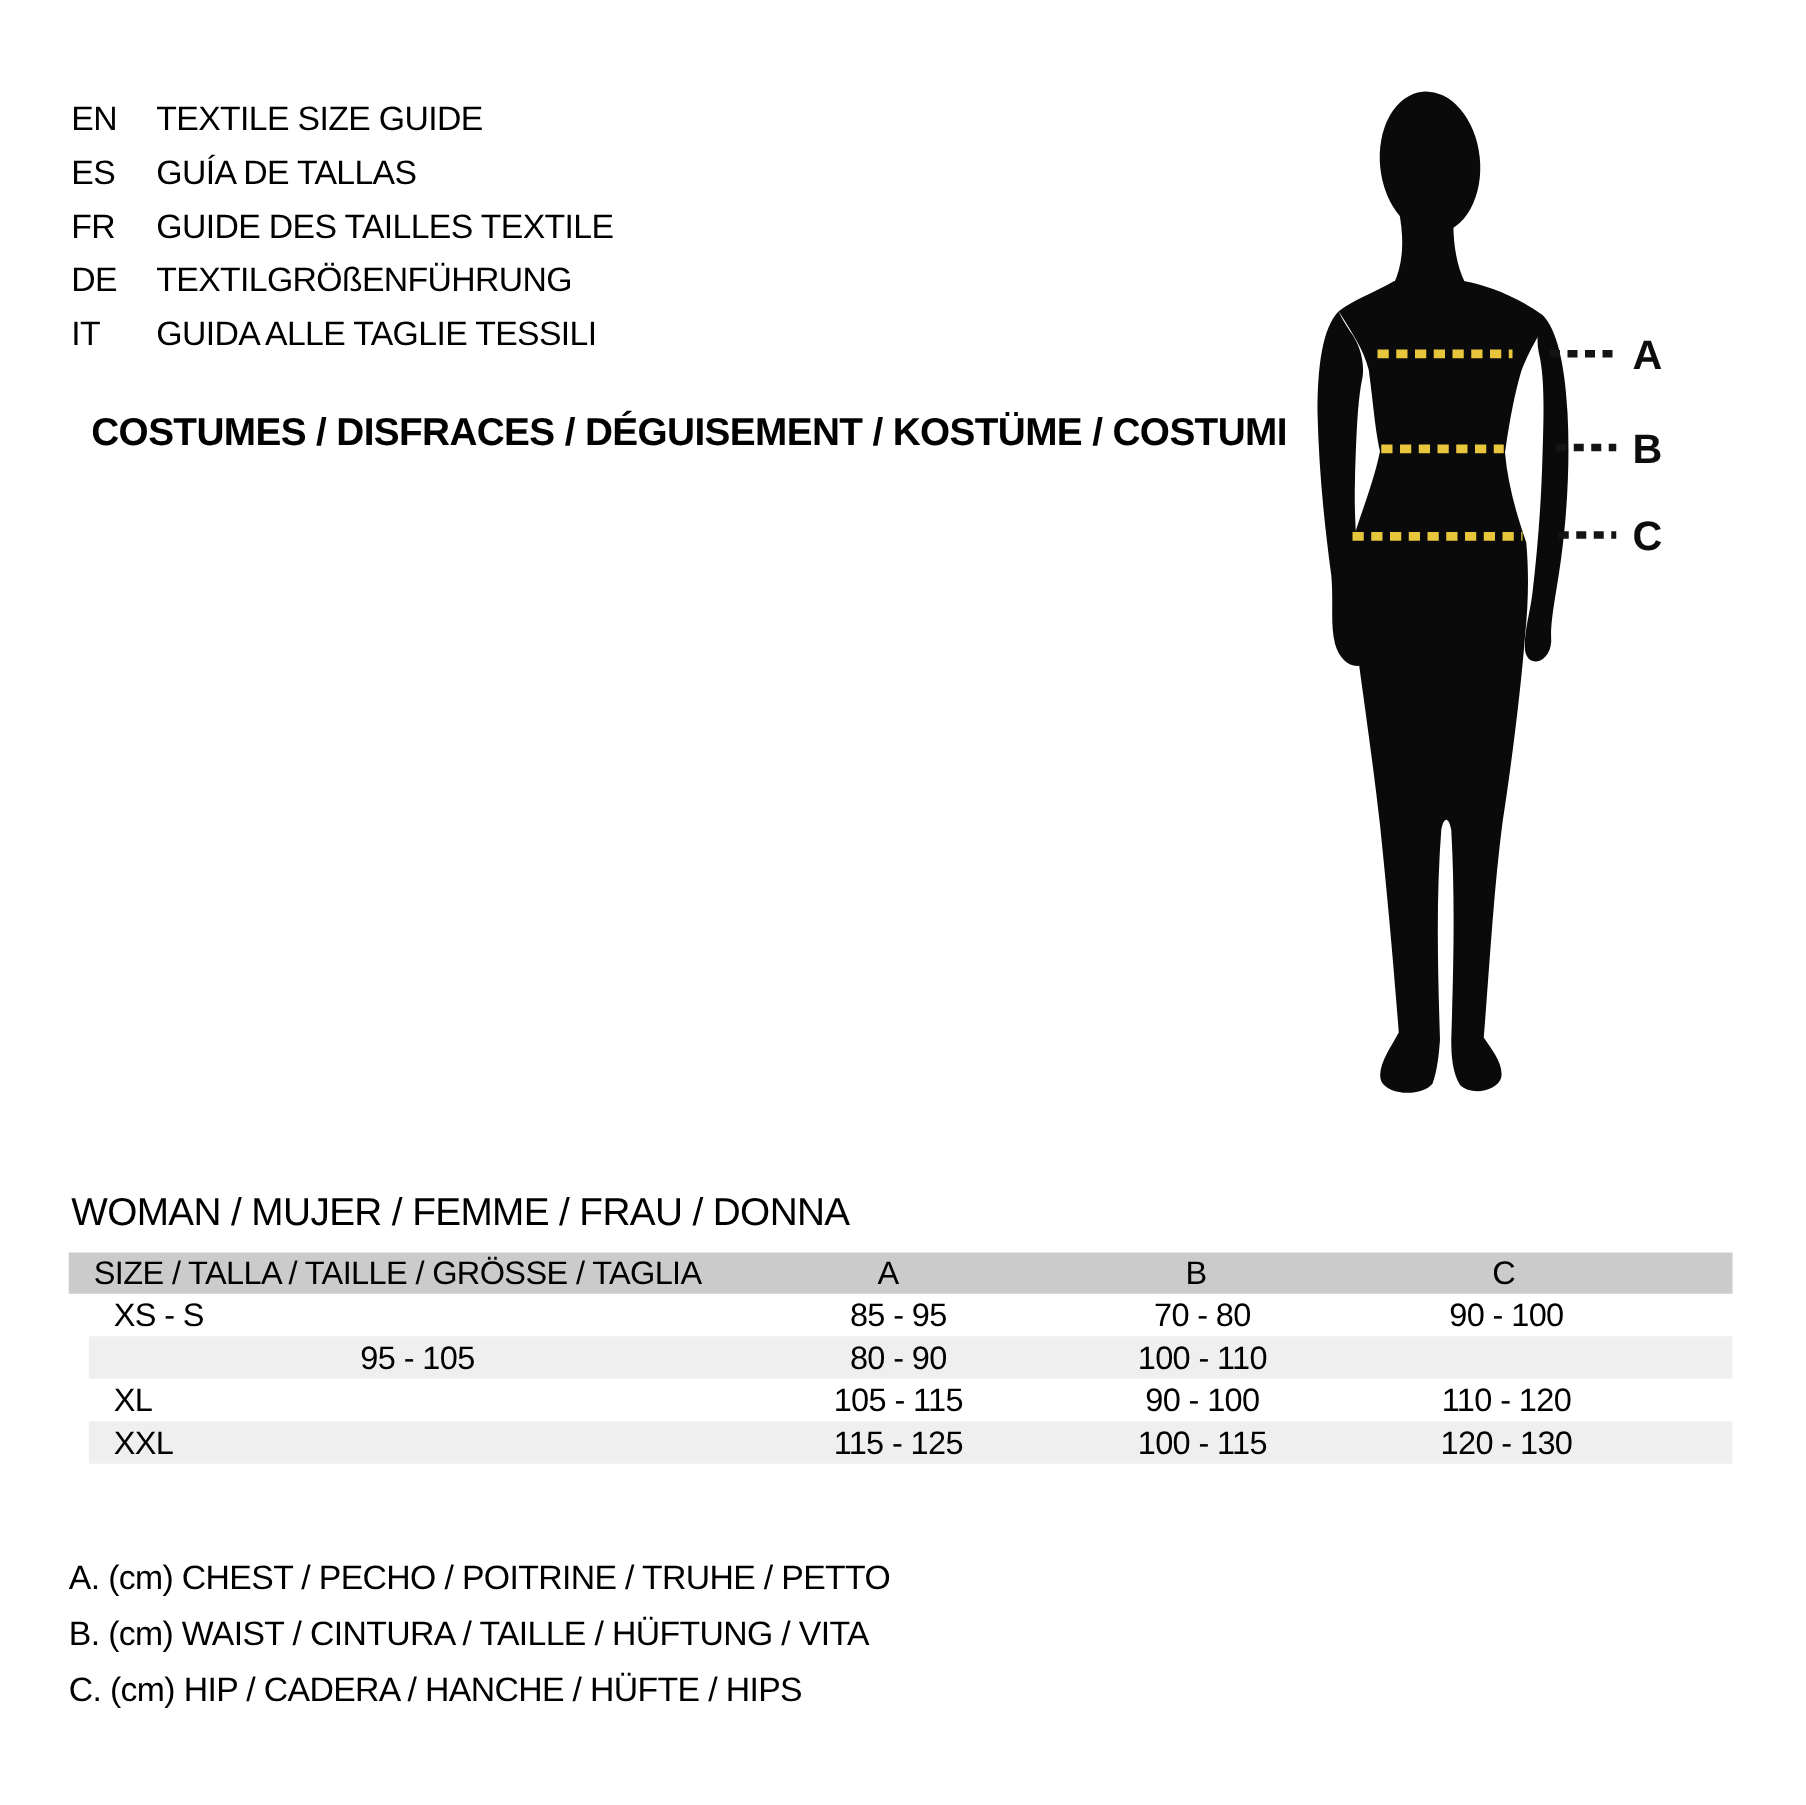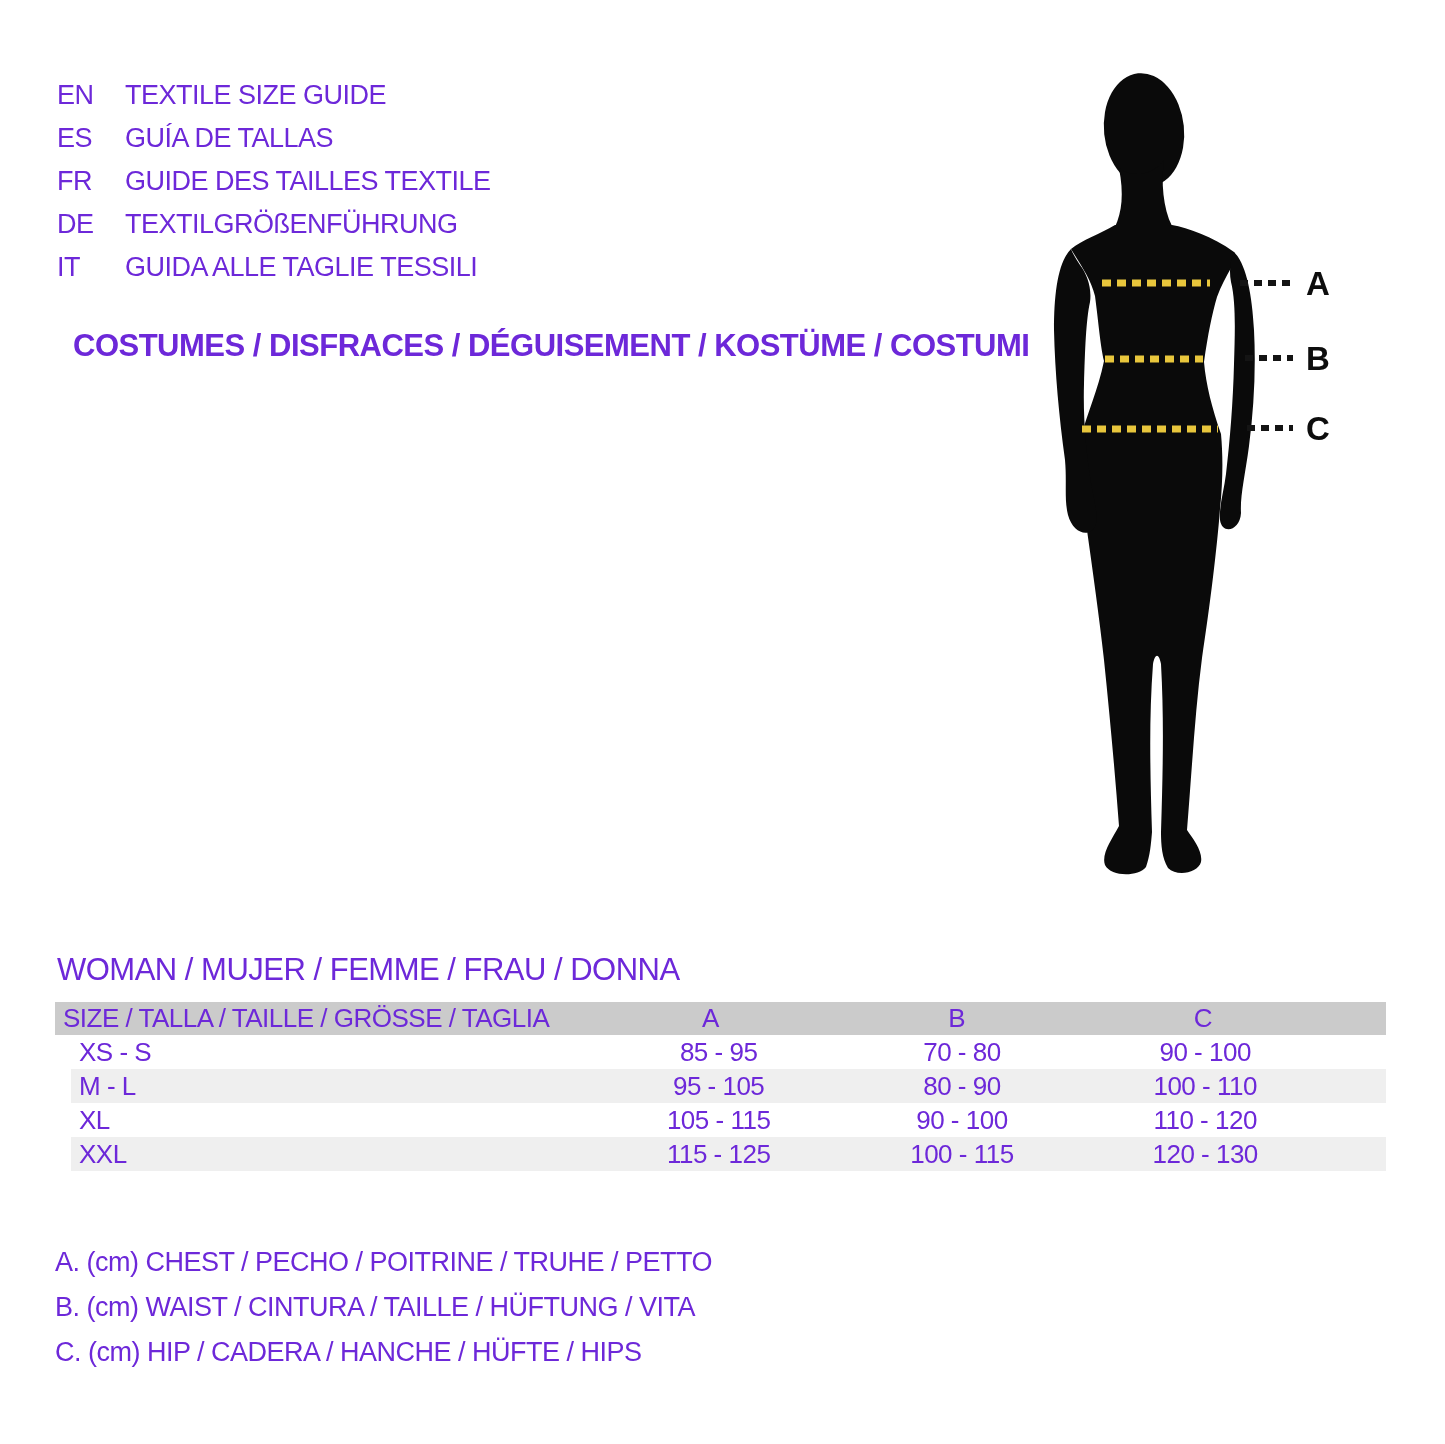--- a/index.html
+++ b/index.html
@@ -1,21 +1,21 @@
 <!DOCTYPE html>
 <html><head>
 <meta charset="utf-8">
 <style>
   html,body{margin:0;padding:0;background:#ffffff;}
   #page{
     position:relative;
     width:1445px;height:1444px;
     background:#ffffff;
     font-family:"Liberation Sans", sans-serif;
-    color:#6d28d9;
+    color:#000000;
     overflow:hidden;
   }
   
   .lang-list{position:absolute;left:57px;top:74px;}
   .lang-row{display:flex;height:43px;align-items:center;font-size:27px;letter-spacing:-0.5px;font-weight:500;}
   .lang-code{width:68px;flex:0 0 68px;}
   
   .category-heading{
     position:absolute;left:57px;top:328px;
     font-size:31px;font-weight:700;letter-spacing:-0.5px;white-space:nowrap;margin-left:16px;
@@ -28,21 +28,21 @@
   .section-heading{
     position:absolute;left:57px;top:952px;
     font-size:31px;letter-spacing:-0.5px;font-weight:500;white-space:nowrap;
   }
   
   .size-table{position:absolute;left:55px;top:1002px;width:1331px;font-size:26px;letter-spacing:-0.5px;}
   .t-row{display:grid;grid-template-columns:40% 18.5% 18.5% 18.5% 4.5%;align-items:center;}
   .t-head{height:33px;background:#cbcbcb;}
   .t-data{height:34px;margin-left:16px;}
   .t-data.alt{background:#efefef;}
-  .c-size{padding-left:8px;text-align:left;}
+  .c-size{padding-left:20px;text-align:left;}
   .c-val{text-align:center;}
   
   .legend{position:absolute;left:55px;top:1240px;font-size:27px;letter-spacing:-0.5px;}
   .legend-line{height:45px;line-height:45px;white-space:nowrap;}
 </style>
 </head>
 <body>
 
 <div id="page">
 
@@ -141,21 +141,20 @@
       <div></div>
     </div>
     <div class="t-row t-data">
       <div class="c-size">XS - S</div>
       <div class="c-val">85 - 95</div>
       <div class="c-val">70 - 80</div>
       <div class="c-val">90 - 100</div>
       <div></div>
     </div>
     <div class="t-row t-data alt">
-      <div class="c-size">M - L</div>
       <div class="c-val">95 - 105</div>
       <div class="c-val">80 - 90</div>
       <div class="c-val">100 - 110</div>
       <div></div>
     </div>
     <div class="t-row t-data">
       <div class="c-size">XL</div>
       <div class="c-val">105 - 115</div>
       <div class="c-val">90 - 100</div>
       <div class="c-val">110 - 120</div>

